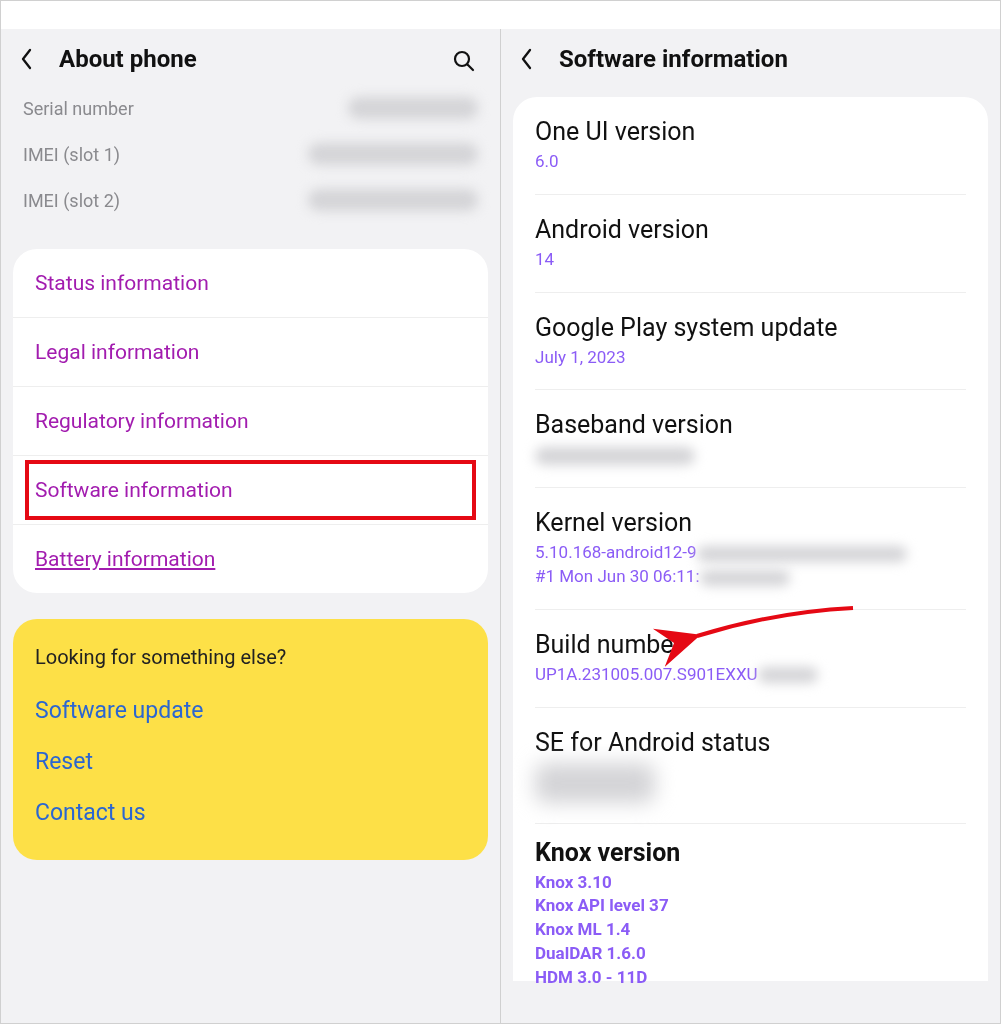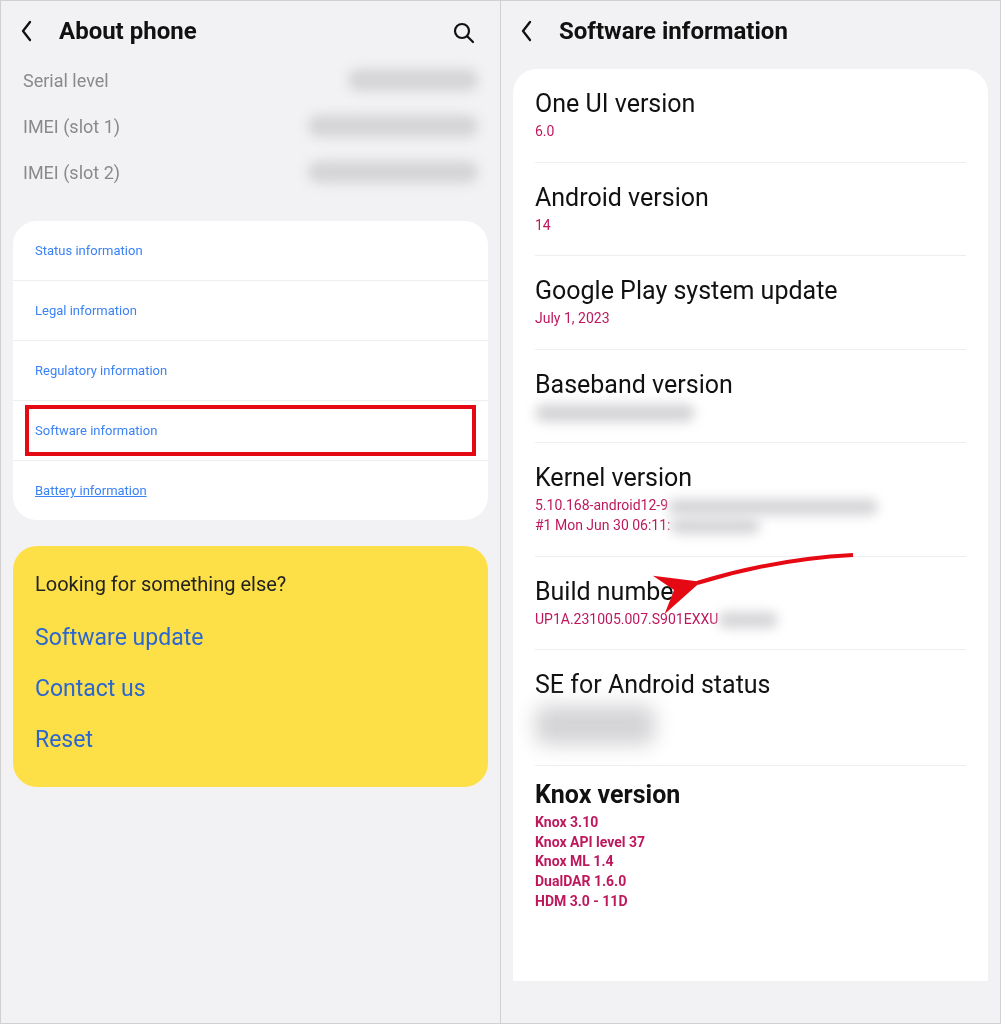--- a/index.html
+++ b/index.html
@@ -9,20 +9,21 @@
       width: 1001px;
       height: 1024px;
       display: flex;
       border: 1px solid #d0d0d0;
     }
     .panel {
       flex: 1;
       background: #f2f2f4;
       overflow: hidden;
       position: relative;
+      margin-top: 28px;
     }
     .panel-left { border-right: 1px solid #d0d0d0; }
     .header {
       display: flex;
       align-items: center;
       padding: 16px 12px 10px 12px;
       position: relative;
     }
     .header-title {
       font-size: 24px;
@@ -66,22 +67,22 @@
     .blur-pill.w1 { width: 130px; }
     .blur-pill.w2 { width: 170px; }
     .card {
       background: #fff;
       border-radius: 24px;
       margin: 0 12px;
       overflow: hidden;
     }
     .list-item {
       padding: 22px 22px;
-      font-size: 13px;
-      color: #3b82f6;
+      font-size: 21px;
+      color: #a21caf;
       border-bottom: 1px solid #eee;
       cursor: pointer;
     }
     .list-item:last-child { border-bottom: none; text-decoration: underline; }
     .list-item.highlighted {
       position: relative;
     }
     .highlight-box {
       border: 4px solid #e50914;
       position: absolute;
@@ -119,22 +120,22 @@
       padding: 20px 0;
       border-bottom: 1px solid #eee;
       position: relative;
     }
     .info-title {
       font-size: 25px;
       color: #111;
       margin-bottom: 4px;
     }
     .info-sub {
-      font-size: 14px;
-      color: #be185d;
+      font-size: 17px;
+      color: #8b5cf6;
       line-height: 1.4;
     }
     .blur-inline {
       display: inline-block;
       width: 140px; height: 16px;
       background: #d4d4d7;
       border-radius: 9px;
       filter: blur(6px);
       vertical-align: middle;
     }
@@ -167,21 +168,21 @@
     <div class="search-btn">
       <svg width="24" height="24" viewBox="0 0 24 24">
           <circle cx="10" cy="10" r="7" stroke="currentColor" stroke-width="2.2" fill="none"></circle>
           <line x1="15.5" y1="15.5" x2="21" y2="21" stroke="currentColor" stroke-width="2.2" stroke-linecap="round"></line>
         </svg>
     </div>
   </div>
 
   <div class="kv-group">
     <div class="kv-row">
-      <span class="kv-label">Serial level</span>
+      <span class="kv-label">Serial number</span>
       <span class="blur-pill w1"></span>
     </div>
     <div class="kv-row">
       <span class="kv-label">IMEI (slot 1)</span>
       <span class="blur-pill w2"></span>
     </div>
     <div class="kv-row">
       <span class="kv-label">IMEI (slot 2)</span>
       <span class="blur-pill w2"></span>
     </div>
@@ -194,22 +195,22 @@
     <div class="list-item highlighted">
       <span>Software information</span>
       <span class="highlight-box"></span>
     </div>
     <div class="list-item">Battery information</div>
   </div>
 
   <div class="suggest-card">
     <div class="suggest-title">Looking for something else?</div>
     <div class="suggest-link">Software update</div>
+    <div class="suggest-link">Reset</div>
     <div class="suggest-link">Contact us</div>
-    <div class="suggest-link">Reset</div>
   </div>
 </div>
 
 <div class="panel">
   <div class="header">
     <div class="back-btn">
       <svg width="16" height="24" viewBox="0 0 16 24">
           <path d="M11 3 L4 12 L11 21" stroke="currentColor" stroke-width="2.3" fill="none" stroke-linecap="round" stroke-linejoin="round"></path>
         </svg>
     </div>

